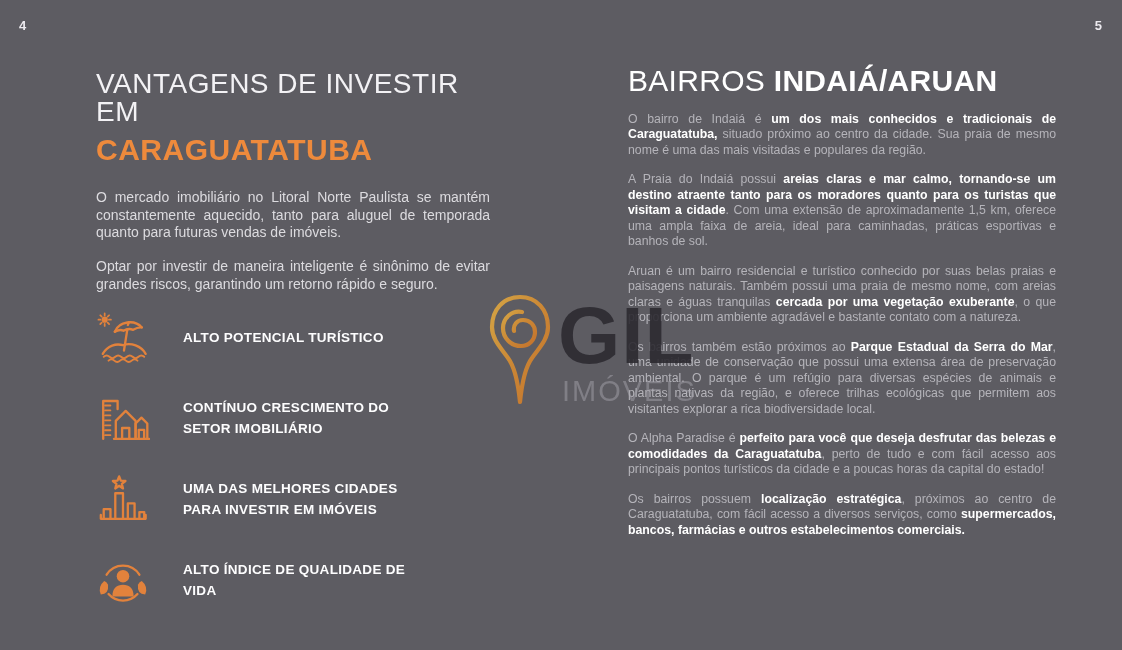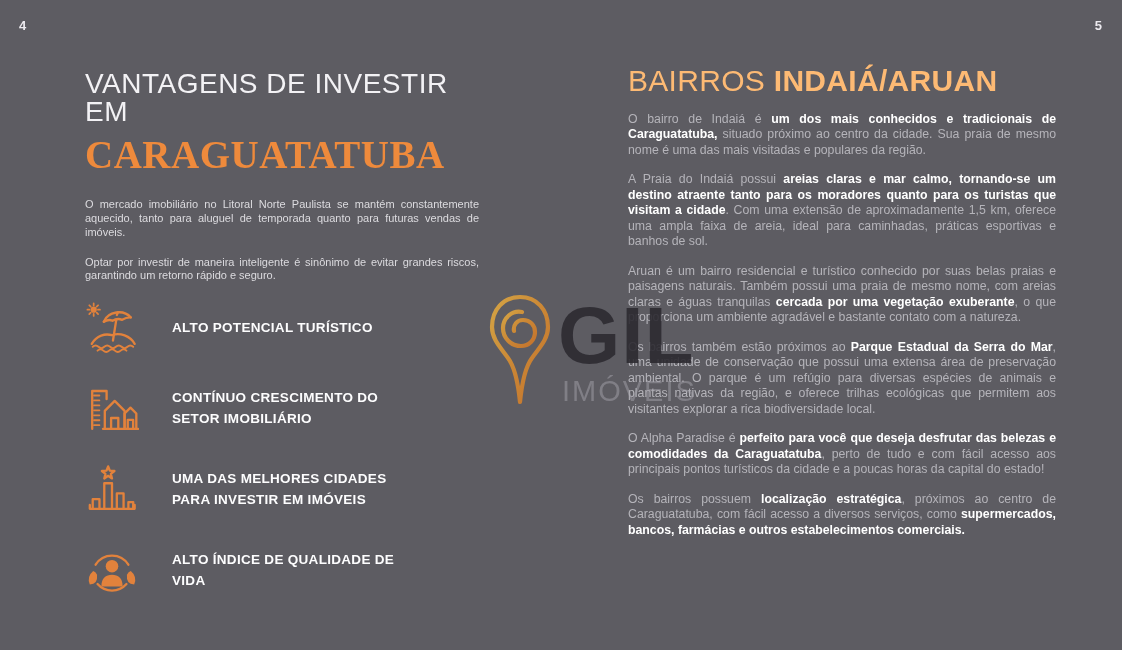--- a/index.html
+++ b/index.html
@@ -7,34 +7,34 @@
     position:relative;width:1122px;height:650px;overflow:hidden;
     background:var(--bg,#5d5c62);
     font-family:"Liberation Sans",sans-serif;
     -webkit-font-smoothing:antialiased;
   }
   .pagenum{position:absolute;top:18px;font-size:13px;font-weight:700;color:#eceaef;}
   .pagenum.pn-left{left:19px;}
   .pagenum.pn-right{right:20px;}
 
   
-  .col-left{position:absolute;left:85px;top:70px;width:394px;}
+  .col-left{position:absolute;left:96px;top:70px;width:394px;}
   .lt1{margin:0;font-size:28px;font-weight:400;letter-spacing:.5px;color:#f3f2f5;line-height:1;}
-  .lt2{margin:9px 0 0;font-size:39px;font-weight:700;letter-spacing:.5px;color:var(--accent,#ee8a3c);line-height:1;font-family:Liberation Serif, serif;}
-  .lead{margin:16px 0 0;font-size:11px;line-height:1.26;color:#dcdbdf;text-align:justify;}
+  .lt2{margin:9px 0 0;font-size:30px;font-weight:700;letter-spacing:.5px;color:var(--accent,#ee8a3c);line-height:1;}
+  .lead{margin:16px 0 0;font-size:14px;line-height:1.26;color:#dcdbdf;text-align:justify;}
   .lead.first{margin-top:24px;}
   .features{margin-top:18px;display:flex;flex-direction:column;gap:27px;justify-content:flex-end;}
   .feature{display:flex;align-items:center;gap:33px;}
   .ficon{flex:0 0 54px;width:54px;height:54px;color:var(--icon-accent,#e2823c);display:flex;align-items:center;justify-content:center;}
   .ficon svg{width:54px;height:54px;display:block;}
   .flabel{font-size:13.5px;font-weight:700;letter-spacing:.3px;color:#fdfdfe;max-width:236px;line-height:1.55;}
 
   
   .col-right{position:absolute;left:628px;top:66px;width:428px;}
-  .rtitle{margin:0;font-size:30px;line-height:1;color:#fdba74;letter-spacing:.3px;}
+  .rtitle{margin:0;font-size:30px;line-height:1;color:#ffffff;letter-spacing:.3px;}
   .rtitle .light{font-weight:400;}
   .rtitle .boldt{font-weight:700;}
   .rbody{margin:14px 0 0;font-size:12.3px;line-height:1.26;color:#b5b4ba;text-align:justify;}
   .rbody.first{margin-top:16px;}
   .rbody .b{font-weight:700;color:#ffffff;}
 
   
   .watermark{position:absolute;left:488px;top:292px;z-index:5;pointer-events:none;display:flex;align-items:flex-start;gap:6px;}
   .wm-pin svg{width:64px;height:118px;display:block;opacity:.95;}
   .wm-text{display:flex;flex-direction:column;margin-top:7px;}

